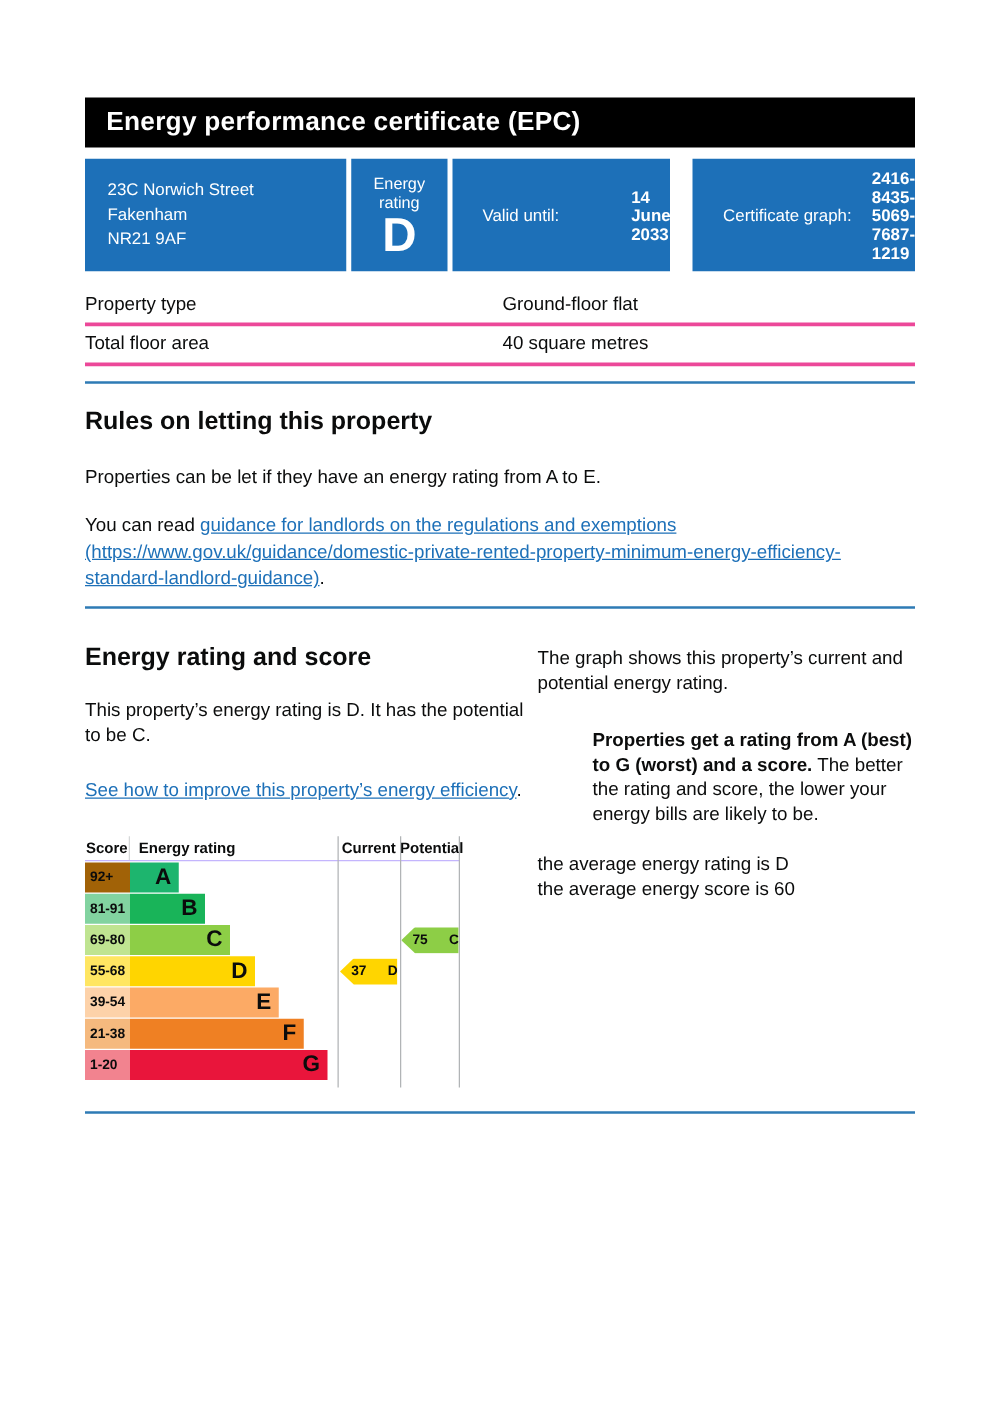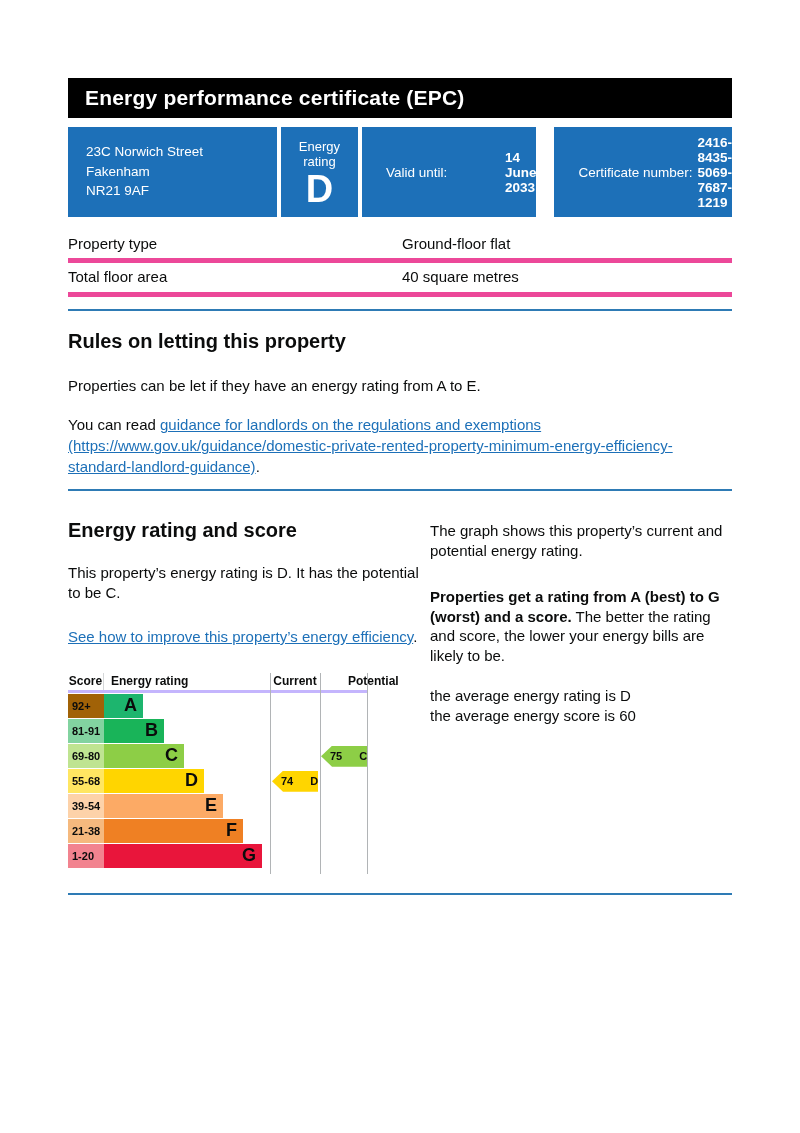--- a/index.html
+++ b/index.html
@@ -23,51 +23,51 @@
   .box-address { width: 244px; padding: 15px 10px 0 18px; font-size: 13.5px; line-height: 1.45; }
   .box-rating { width: 92px; text-align: center; padding-top: 12px; font-size: 13px; }
   .box-rating .big { font-size: 38px; font-weight: bold; line-height: 1.0; margin-top: 1px; }
   .box-right { flex: 1; display: flex; flex-direction: row; gap: 18px; }
   .box-row { flex: 1; display: flex; align-items: center; padding-left: 24px; font-size: 13.5px; }
   .box-row .lbl { width: 119px; flex-shrink: 0; }
   .box-row .val { font-weight: bold; }
 
   
   .facts { margin-top: 13px; font-size: 15px; }
-  .fact-row { display: flex; padding: 4px 0; border-bottom: 5px solid #ec4899; line-height: 1.35; }
+  .fact-row { display: flex; padding: 4px 0; border-bottom: 3px solid #ec4899; line-height: 1.35; }
   .fact-label { width: 334px; flex-shrink: 0; }
 
   hr.blue { border: none; border-top: 2px solid #2e7bb5; margin: 12px 0 0 0; }
 
   h2 { font-size: 20px; font-weight: bold; margin: 19px 0 0 0; line-height: 1.15; }
   p { font-size: 15px; line-height: 1.32; margin: 0; }
   .p-mt23 { margin-top: 23px; }
   .p-mt19 { margin-top: 19px; line-height: 1.4; }
   a.link { color: #1d70b8; text-decoration: underline; cursor: pointer; }
 
   
   .two-col { display: flex; margin-top: 28px; }
   .col-left { width: 362px; flex-shrink: 0; }
   .col-left p { max-width: 352px; }
   .col-right { width: 302px; }
   .col-left h2 { margin-top: 0; }
   .cl-p1 { margin-top: 21px; }
   .cl-link { margin-top: 24px; }
   .cr-p1 { margin-top: 2px; }
-  .cr-p2 { margin-top: 26px; }
+  .cr-p2 { margin-top: 26px; margin-left: 44px; }
   .cr-p3 { margin-top: 26px; }
   .cr-p4 { margin-top: 20px; }
 
   
   .epc { position: relative; width: 300px; margin-top: 26px; font-size: 12px; }
-  .epc-header { display: flex; height: 20px; border-bottom: 3px solid #c4b5fd; font-weight: bold; align-items: center; }
+  .epc-header { display: flex; height: 20px; border-bottom: 1px solid #c4b5fd; font-weight: bold; align-items: center; }
   .h-score { width: 36px; text-align: center; border-right: 1px solid #d5d7d8; height: 100%; display: flex; align-items: center; justify-content: center; }
   .h-rating { width: 166px; padding-left: 7px; }
   .h-current { width: 50px; text-align: center; }
-  .h-potential { width: 48px; text-align: left; padding-left: 28px; }
+  .h-potential { width: 48px; text-align: left; }
   .epc-rows { padding-top: 1px; }
   .epc-row { display: flex; height: 24px; margin-bottom: 1px; }
   .epc-score {
     width: 36px; flex-shrink: 0; display: flex; align-items: center;
     padding-left: 4px; font-weight: bold; font-size: 11px;
   }
   .epc-bar {
     display: flex; align-items: center; justify-content: flex-end;
     padding-right: 6px; font-weight: bold; font-size: 18px; color: #0b0c0c;
   }
@@ -99,21 +99,21 @@
     <div class="box box-rating">
       <div>Energy rating</div>
       <div class="big">D</div>
     </div>
     <div class="box-right">
       <div class="box box-row">
         <span class="lbl">Valid until:</span>
         <span class="val">14 June 2033</span>
       </div>
       <div class="box box-row">
-        <span class="lbl">Certificate number:</span>
+        <span class="lbl">Certificate graph:</span>
         <span class="val">2416-8435-5069-7687-1219</span>
       </div>
     </div>
   </div>
 
   <div class="facts">
     <div class="fact-row">
       <span class="fact-label">Property type</span>
       <span>Ground-floor flat</span>
     </div>
@@ -171,21 +171,21 @@
             </div>
             <div class="epc-row">
               <span class="epc-score" style="background: rgb(242, 131, 143);">1-20</span>
               <span class="epc-bar" style="background: rgb(233, 21, 59); width: 158px;">G</span>
             </div>
           </div>
         <div class="vline vl-1"></div>
         <div class="vline vl-2"></div>
         <div class="vline vl-3"></div>
       <div class="epc-arrow" style="background: rgb(255, 213, 0); top: 98px; left: 204px;">
-            <span>74</span>
+            <span>37</span>
             <span>D</span>
           </div>
           <div class="epc-arrow" style="background: rgb(141, 206, 70); top: 73px; left: 253px;">
             <span>75</span>
             <span>C</span>
           </div>
         </div>
     </div>
 
     <div class="col-right">

